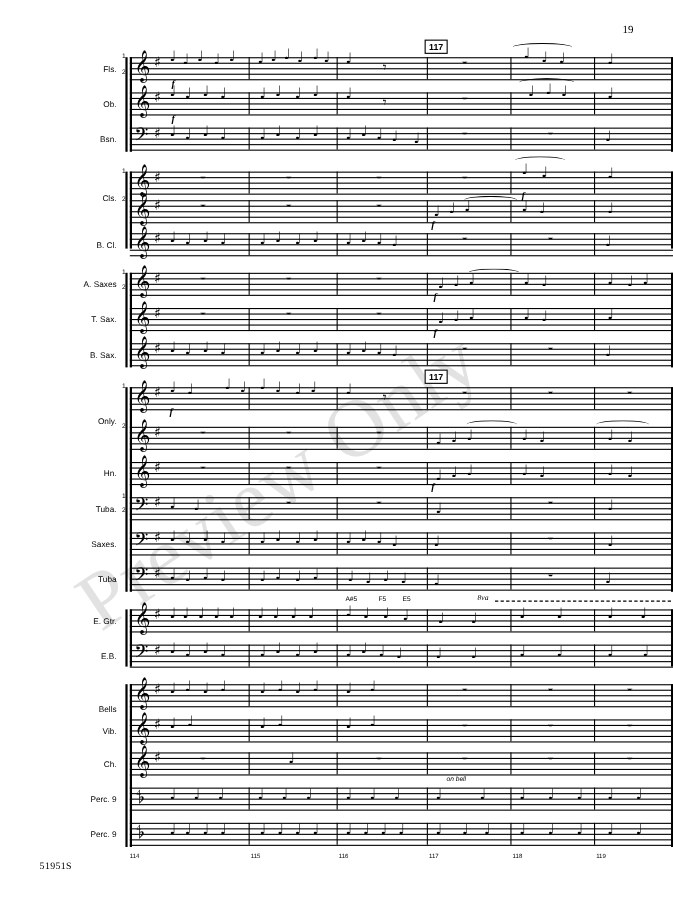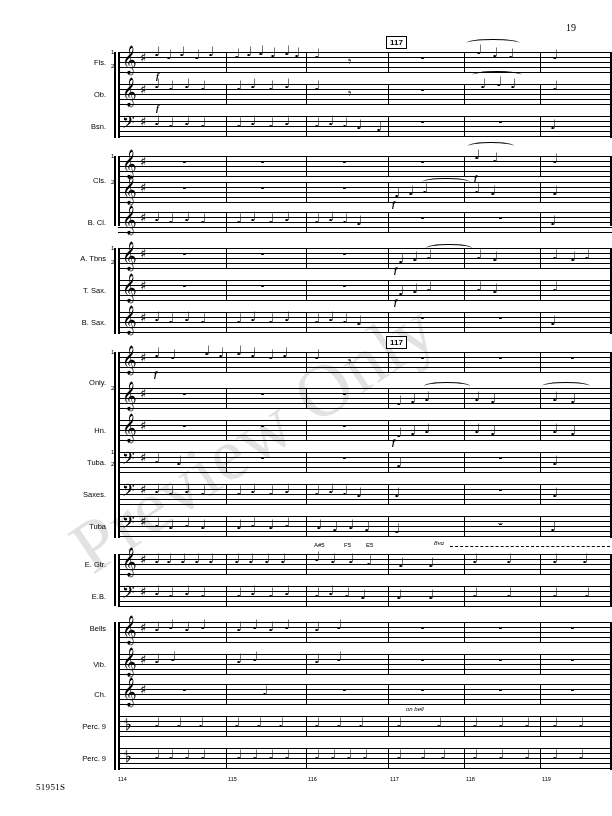--- a/index.html
+++ b/index.html
@@ -307,21 +307,21 @@
         <div class="ln"></div>
     </div>
     <div class="staff" style="top:64px;">
       <div class="ln"></div>
         <div class="ln"></div>
         <div class="ln"></div>
         <div class="ln"></div>
         <div class="ln"></div>
     </div>
 
-    <div class="lbl" style="left:0;top:6px;width:70px;">A. Tbns</div>
+    <div class="lbl" style="left:0;top:6px;width:70px;">A. Saxes</div>
     <div class="lbl" style="left:0;top:38px;width:70px;">T. Sax.</div>
     <div class="lbl" style="left:0;top:70px;width:70px;">B. Sax.</div>
     <div class="num" style="left:75px;top:-3px;">1</div>
     <div class="num" style="left:75px;top:11px;">2</div>
 
     <div class="clef gclef g" style="left:86px;top:-5px;">𝄞</div>
     <div class="keysig g" style="left:104px;top:-1px;">♯</div>
     <div class="clef gclef g" style="left:86px;top:27px;">𝄞</div>
     <div class="keysig g" style="left:104px;top:31px;">♯</div>
     <div class="clef gclef g" style="left:86px;top:59px;">𝄞</div>
@@ -690,21 +690,21 @@
         <div class="ln"></div>
     </div>
     <div class="staff" style="top:126px;">
       <div class="ln"></div>
         <div class="ln"></div>
         <div class="ln"></div>
         <div class="ln"></div>
         <div class="ln"></div>
     </div>
 
-    <div class="lbl" style="left:10px;top:2px;width:60px;">Bells</div>
+    <div class="lbl" style="left:10px;top:18px;width:60px;">Bells</div>
     <div class="lbl" style="left:10px;top:38px;width:60px;">Vib.</div>
     <div class="lbl" style="left:10px;top:68px;width:60px;">Ch.</div>
     <div class="lbl" style="left:5px;top:100px;width:65px;">Perc. 9</div>
     <div class="lbl" style="left:5px;top:132px;width:65px;">Perc. 9</div>
 
     <div class="clef gclef g" style="left:86px;top:-5px;">𝄞</div>
     <div class="keysig g" style="left:104px;top:-1px;">♯</div>
     <div class="clef gclef g" style="left:86px;top:27px;">𝄞</div>
     <div class="keysig g" style="left:104px;top:31px;">♯</div>
     <div class="clef gclef g" style="left:86px;top:57px;">𝄞</div>

